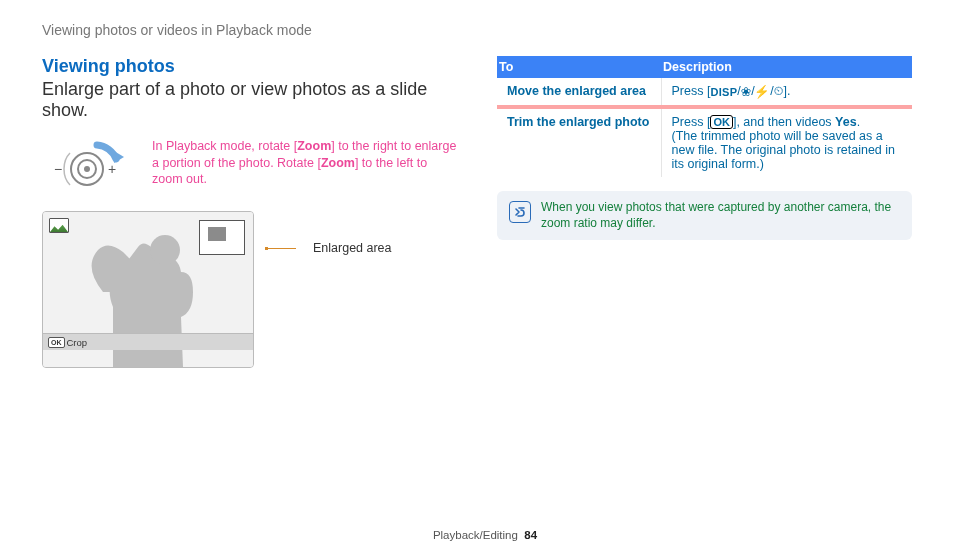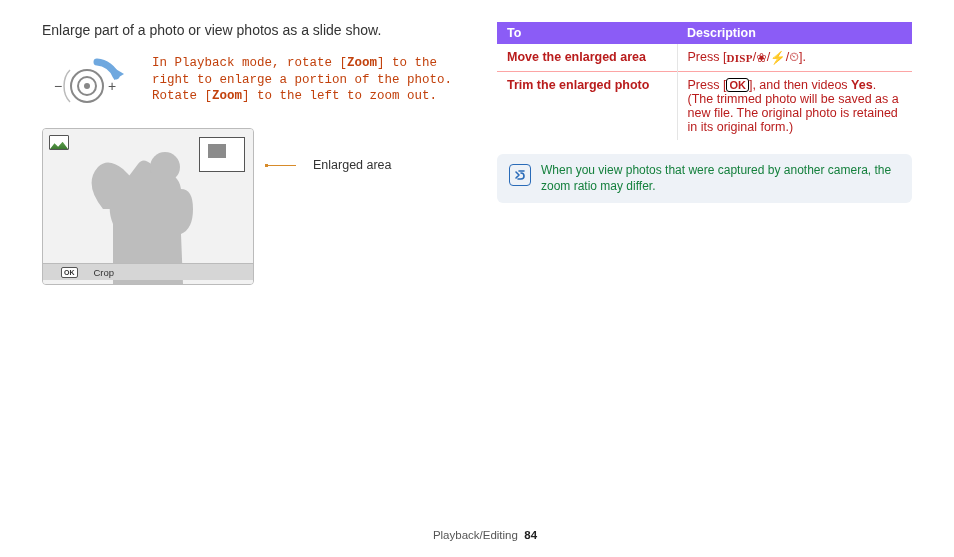--- a/index.html
+++ b/index.html
@@ -29,21 +29,21 @@
     flex: 1;
     min-width: 0;
   }
   h1.section-title {
     color: #0b6bc0;
     font-weight: 600;
     font-size: 18px;
     margin: 0 0 2px 0;
   }
   .intro {
-    font-size: 14px;
+    font-size: 18px;
     color: #333;
     margin: 0 0 14px 0;
   }
   .pill {
     display: inline-block;
     background: #585858;
     color: #fff;
     border-radius: 12px;
     padding: 3px 14px 4px 14px;
     font-size: 12.5px;
@@ -51,22 +51,21 @@
   }
   .zoom-row {
     display: flex;
     align-items: center;
     gap: 10px;
     margin-bottom: 20px;
   }
   .zoom-text {
     font-size: 12.5px;
     line-height: 1.35;
-    color: #c2410c;
-    font-family: Liberation Mono, monospace;
+    color: #ec4899;
   }
   .bold { font-weight: 700; }
   .lcd-row {
     display: flex;
     align-items: flex-start;
     gap: 12px;
   }
   .lcd {
     width: 210px;
     height: 155px;
@@ -101,28 +100,28 @@
     background: #fff;
   }
   .nav-inner {
     position:absolute;
     left: 8px; top: 6px;
     width: 18px; height: 14px;
     background: #8b8b8b;
   }
   .crop-bar {
     position:absolute;
-    left:0; right:0; bottom:4px;
+    left:0; right:0; bottom:17px;
     height: 16px;
     background: #d6d6d6;
     border-top: 1px solid #bbb;
     display:flex;
     align-items:center;
-    gap:16px;
-    padding: 0 18px;
+    gap:2px;
+    padding: 0 5px;
     font-size: 9.5px;
     color:#333;
   }
   .ok-mini {
     border:1px solid #555;
     border-radius:2px;
     padding: 0 2px;
     font-size: 7px;
     font-weight:700;
     line-height: 9px;
@@ -148,42 +147,42 @@
     width:3px; height:3px;
     background:#d78b2a;
   }
   
   table.spec {
     width: 100%;
     border-collapse: collapse;
     font-size: 12.5px;
   }
   table.spec th {
-    background: #8b5cf6;
+    background: #3b82f6;
     color: #fff;
     font-weight: 600;
     text-align: left;
-    padding: 4px 10px;
+    padding: 4px 2px;
   }
   table.spec th:first-child { width: 160px; }
   table.spec td {
     padding: 6px 10px;
     vertical-align: top;
-    color:#b91c1c;
+    color:#0369a1;
     border-right: 1px solid #e5e5e5;
   }
   table.spec td:last-child { border-right: none; }
   table.spec td.rowhead { font-weight: 700; }
-  table.spec tr.sep td { border-top: 1px solid #fca5a5; }
+  table.spec tr.sep td { border-top: 4px solid #fca5a5; }
   .glyph-box {
     display:inline-block;
     vertical-align:middle;
   }
   .key-disp {
-    font-family: Liberation Serif, serif;
+    font-family: Liberation Sans, sans-serif;
     font-weight: 900;
     font-size: 11px;
     letter-spacing: 0.3px;
   }
   .key-ok {
     font-family: "Arial Black", Arial, sans-serif;
     font-weight: 900;
     font-size: 11px;
     border: 1.5px solid #000;
     border-radius: 3px;
@@ -221,24 +220,26 @@
     color:#555;
   }
   .footer .pg { font-weight:700; color:#222; }
   
   .dial-wrap { width: 100px; height: 56px; position:relative; }
 </style>
 </head>
 <body>
 
 <div class="page">
+  <div class="breadcrumb">Viewing photos or videos in Playback mode</div>
 
   <div class="columns">
 
     <div class="col">
+      <h1 class="section-title">Viewing photos</h1>
       <p class="intro">Enlarge part of a photo or view photos as a slide show.</p>
 
 
       <div class="zoom-row">
         <div class="dial-wrap">
           <svg viewBox="0 0 100 56" width="100" height="56">
 
             <circle cx="45" cy="34" r="16" fill="none" stroke="#888" stroke-width="2"></circle>
             <circle cx="45" cy="34" r="9" fill="none" stroke="#888" stroke-width="2"></circle>
             <circle cx="45" cy="34" r="3" fill="#888"></circle>

